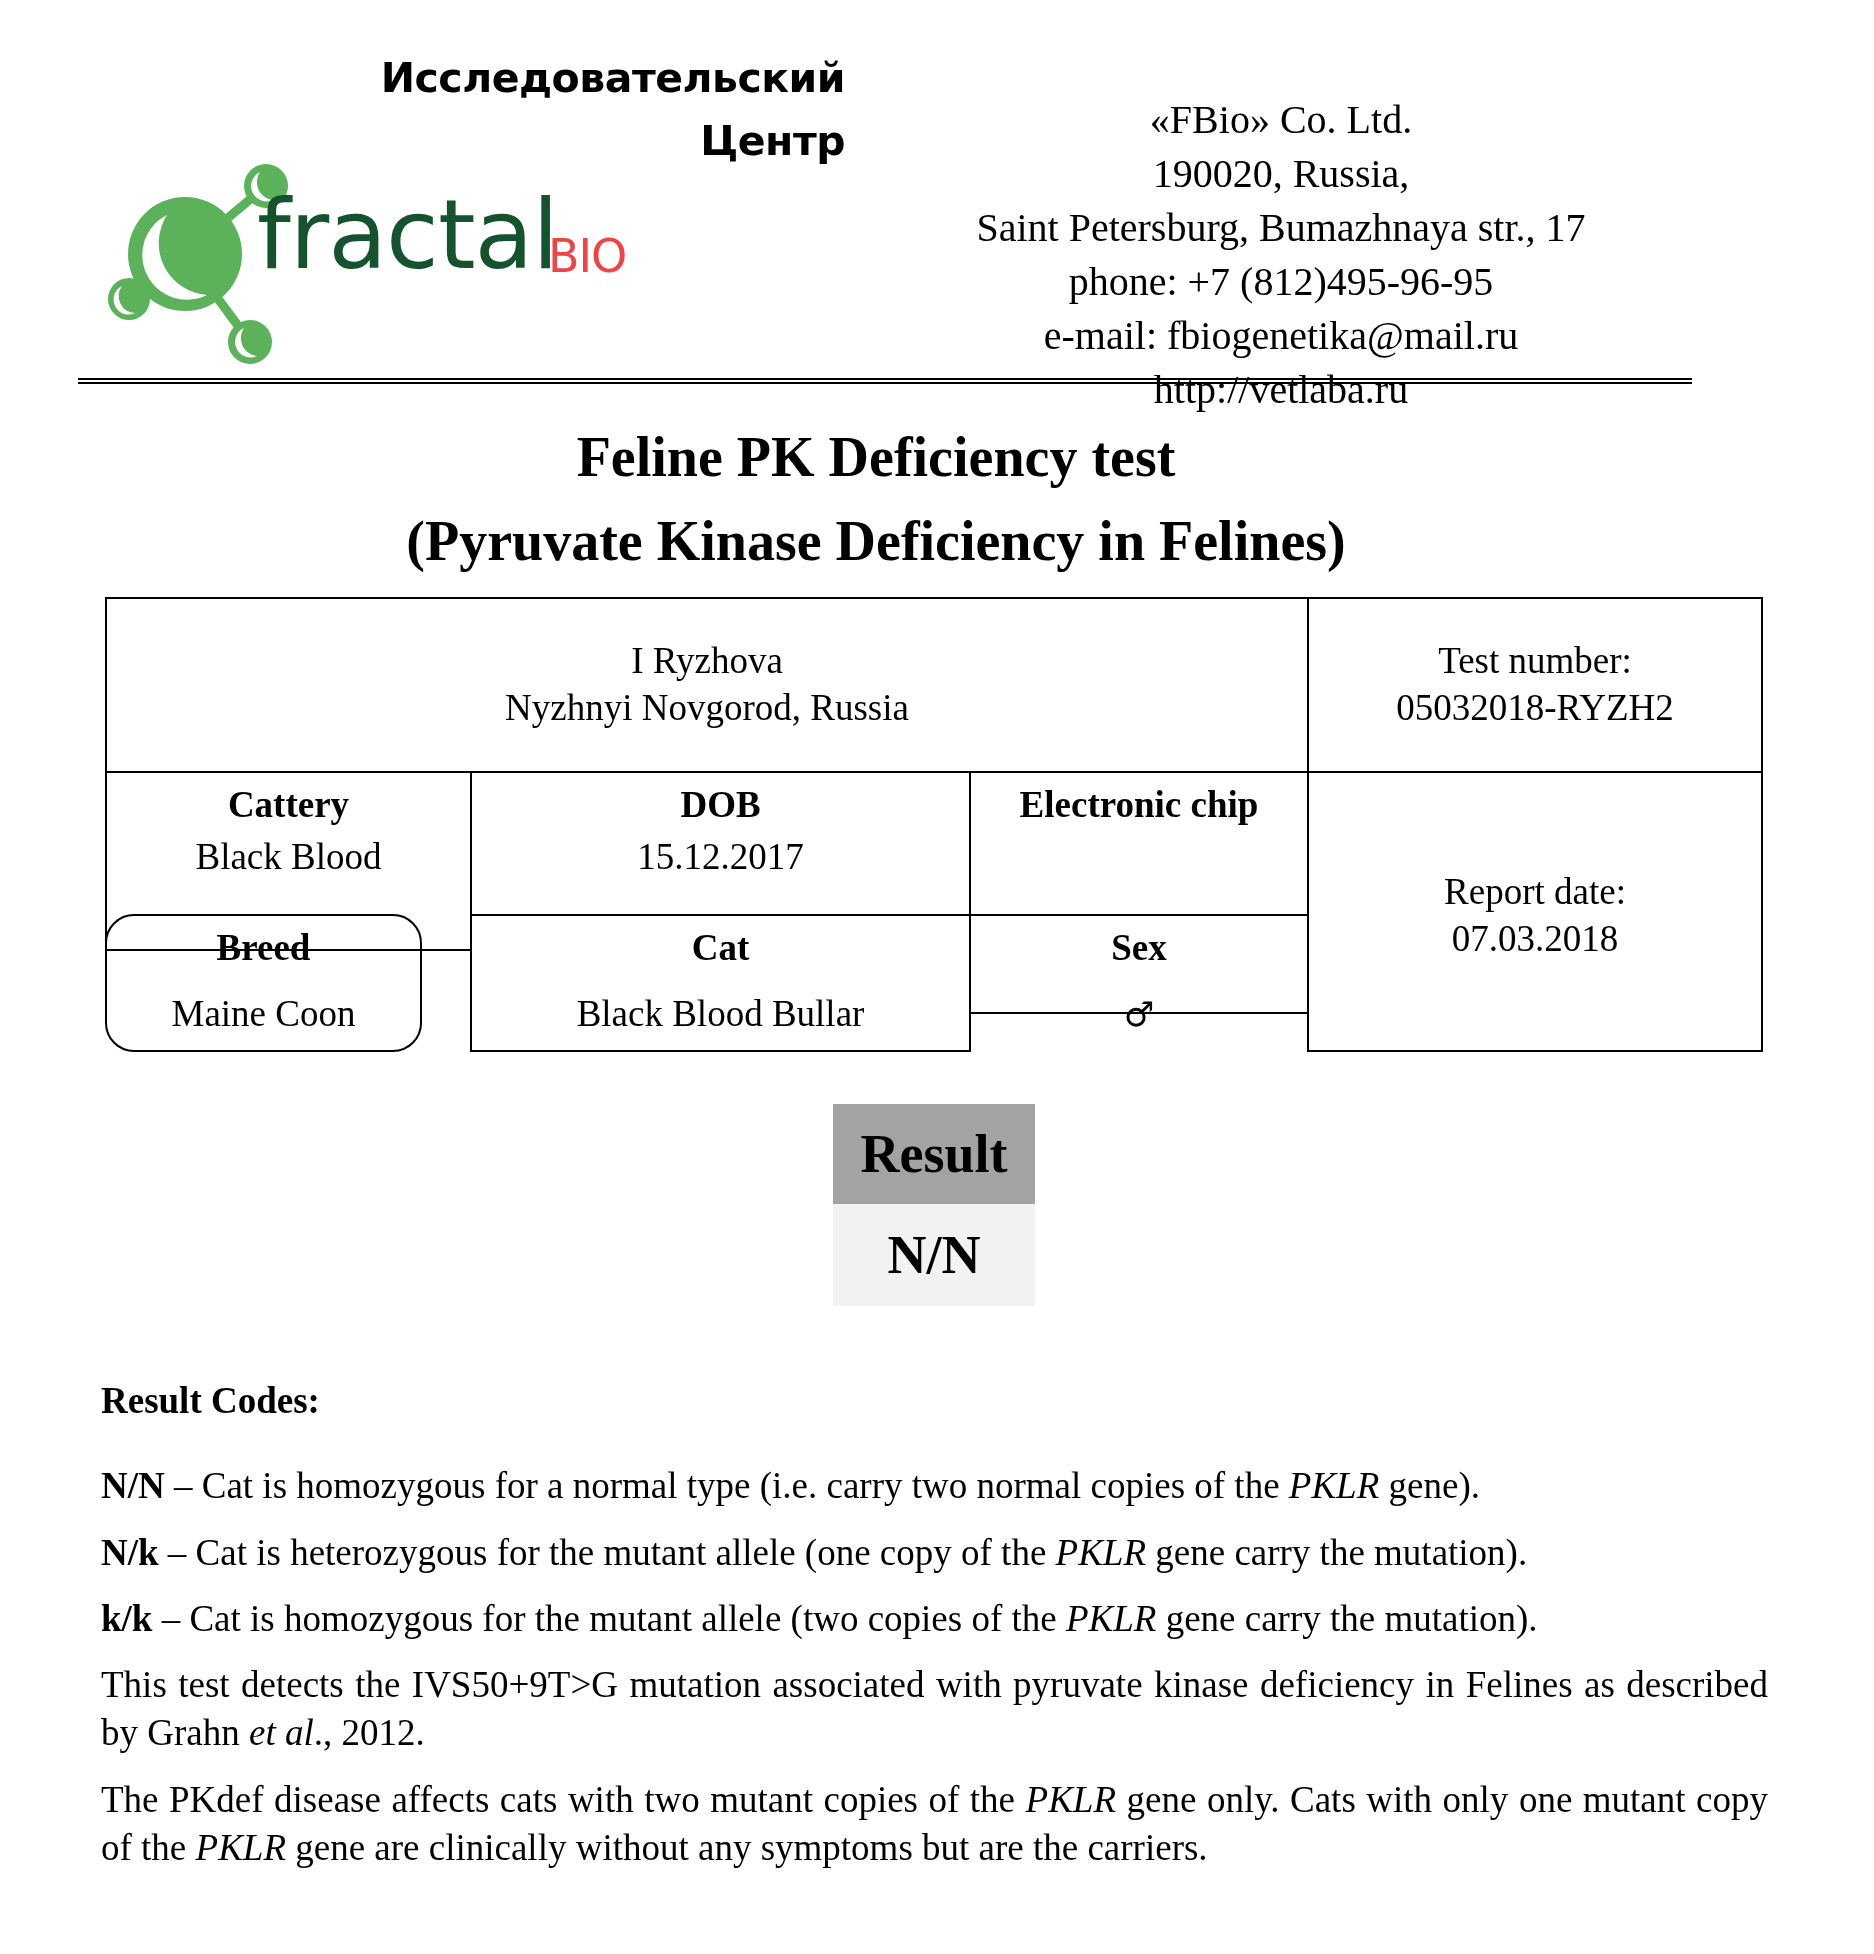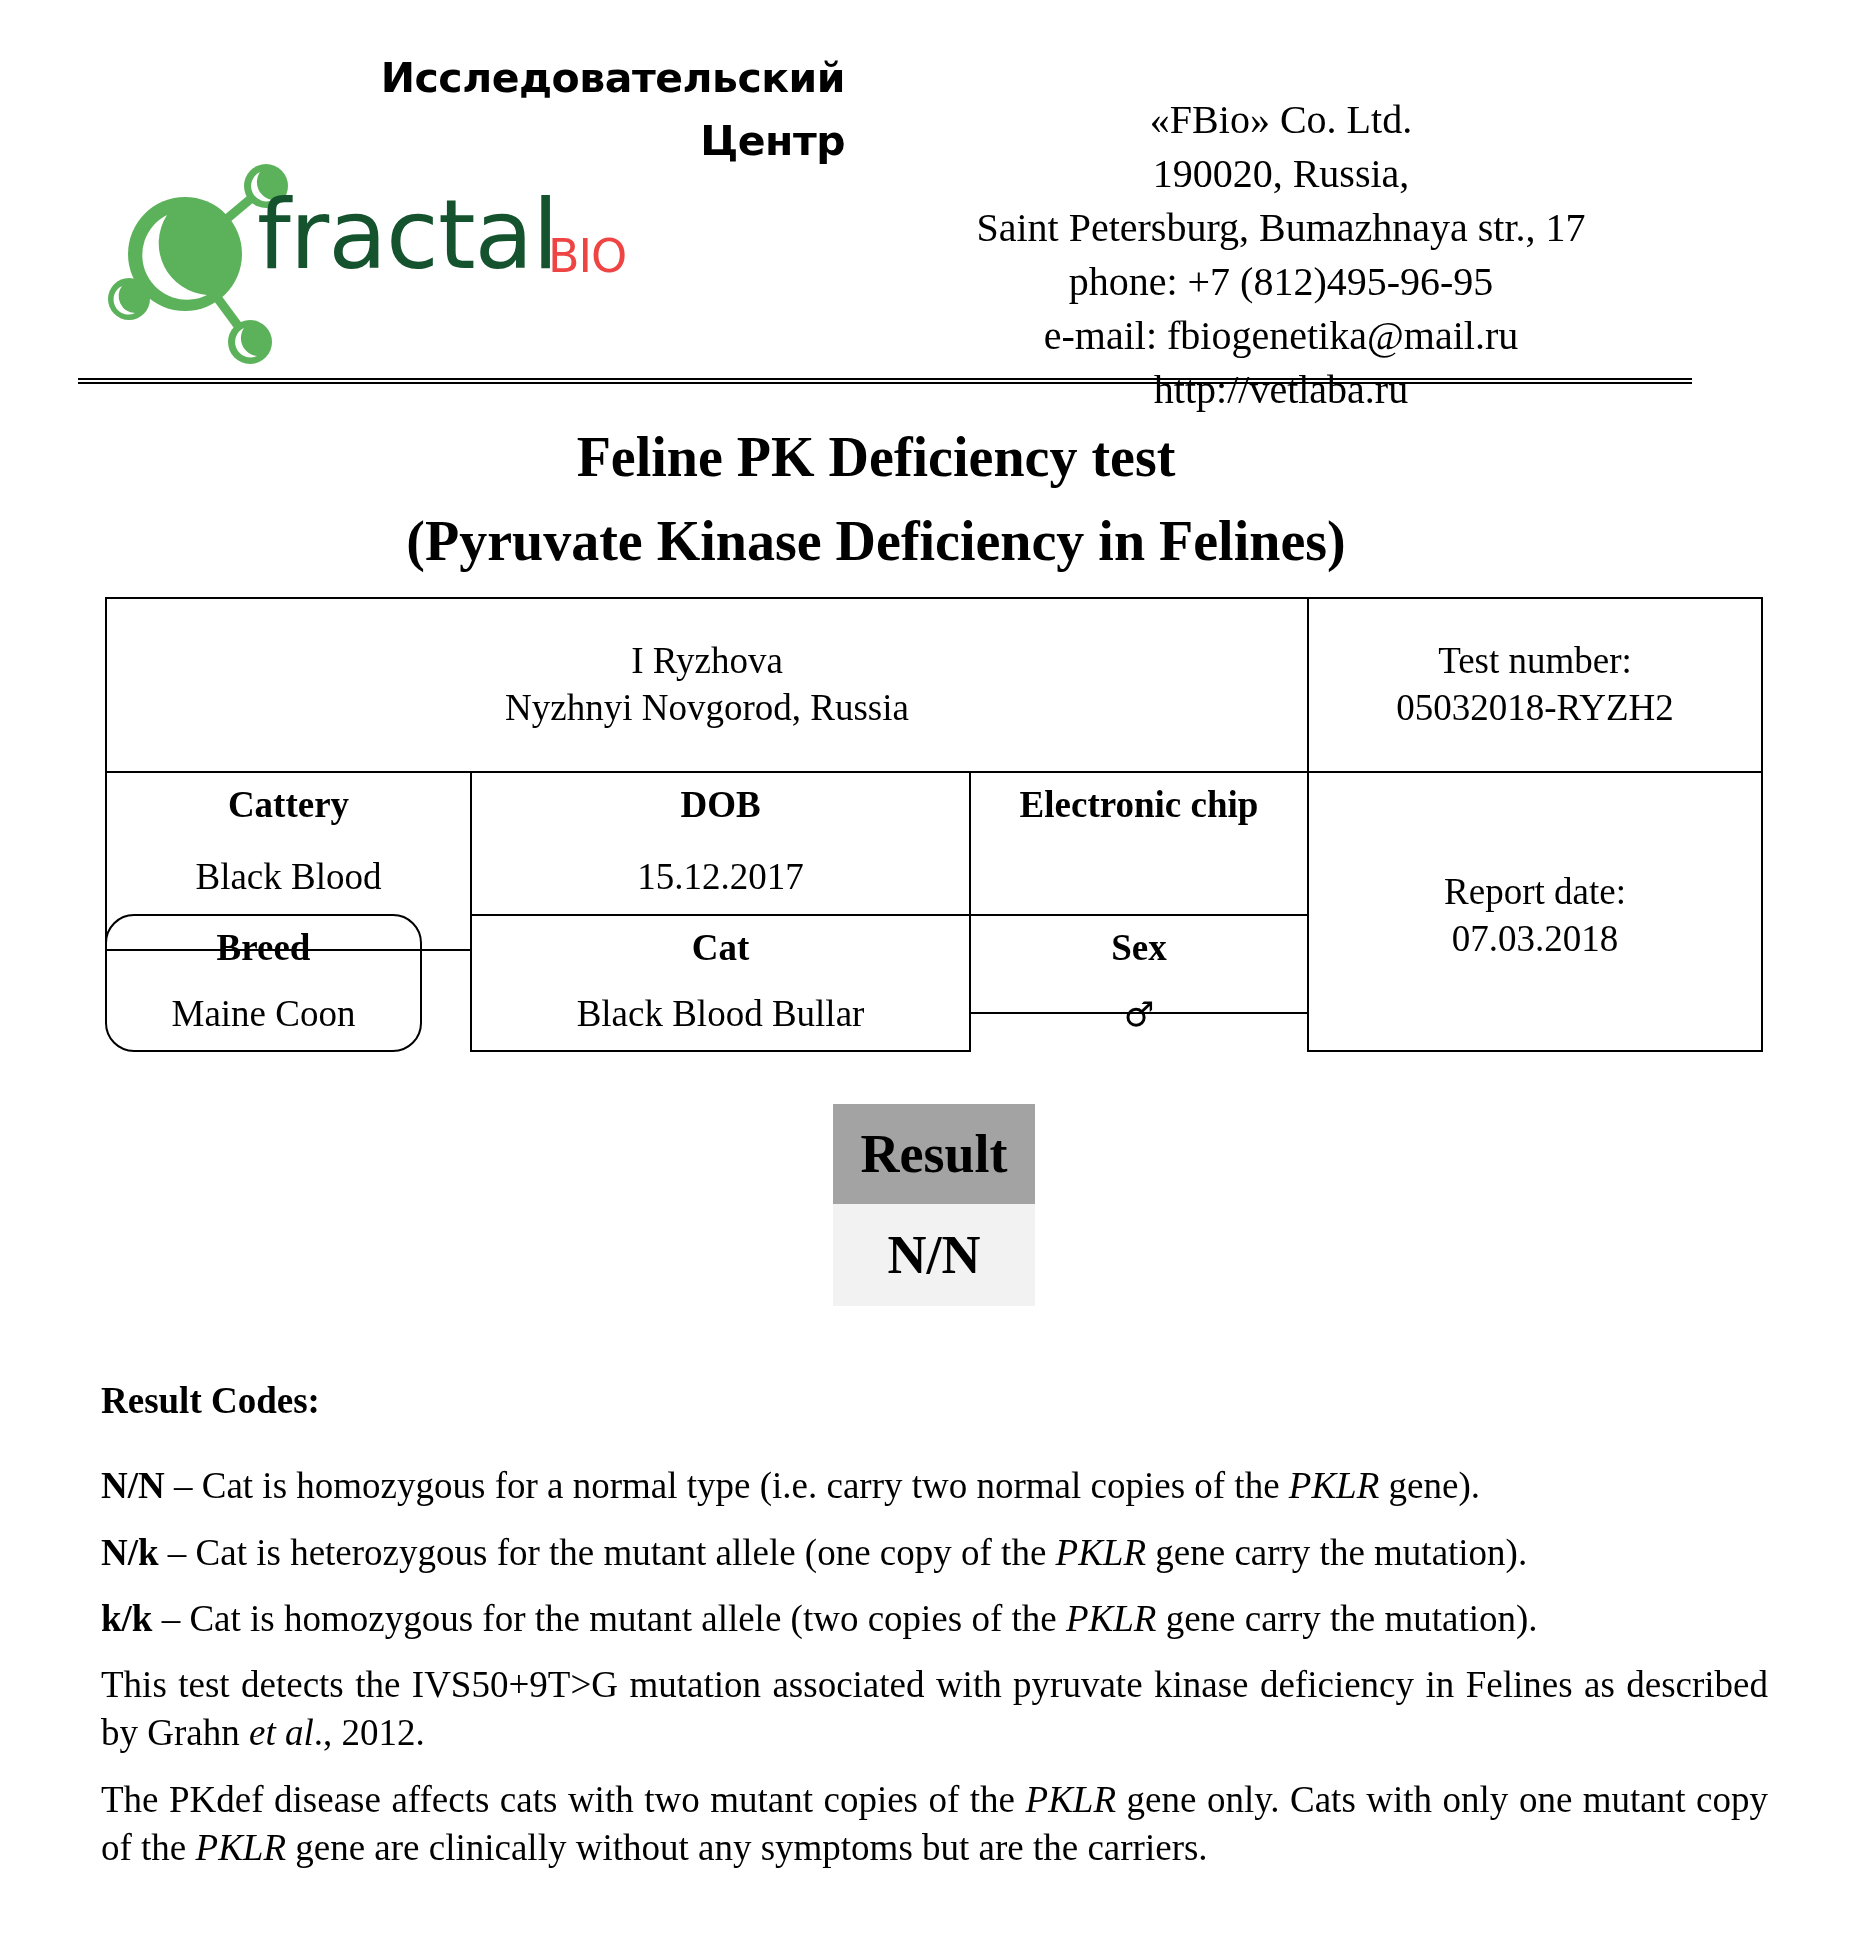--- a/index.html
+++ b/index.html
@@ -24,21 +24,21 @@
 
   
   .title { position:absolute; left:376px; width:1000px; text-align:center; font-weight:bold; font-size:56px; line-height:1; white-space:nowrap; }
   .title-1 { top:429px; }
   .title-2 { top:513px; }
 
   
   .tbl { position:absolute; left:105px; top:597px; width:1658px; height:455px; }
   .cell { position:absolute; box-sizing:border-box; border:2px solid #000; text-align:center; font-size:37px; }
   .lbl { font-weight:bold; position:absolute; left:0; right:0; top:12px; line-height:40px; white-space:nowrap; }
-  .val { position:absolute; left:0; right:0; top:84px; line-height:40px; white-space:nowrap; }
+  .val { position:absolute; left:0; right:0; top:64px; line-height:40px; white-space:nowrap; }
   .stack { position:absolute; left:0; right:0; line-height:47px; white-space:nowrap; }
 
   
   .result { position:absolute; left:833px; top:1104px; width:202px; }
   .result-head { height:100px; background:#a3a3a3; text-align:center; font-weight:bold; font-size:54px; line-height:100px; }
   .result-val { height:102px; background:#f2f2f2; text-align:center; font-weight:bold; font-size:54px; line-height:102px; }
 
   
   .txt { position:absolute; left:101px; width:1667px; font-size:37px; }
   .txt .line { white-space:nowrap; }

